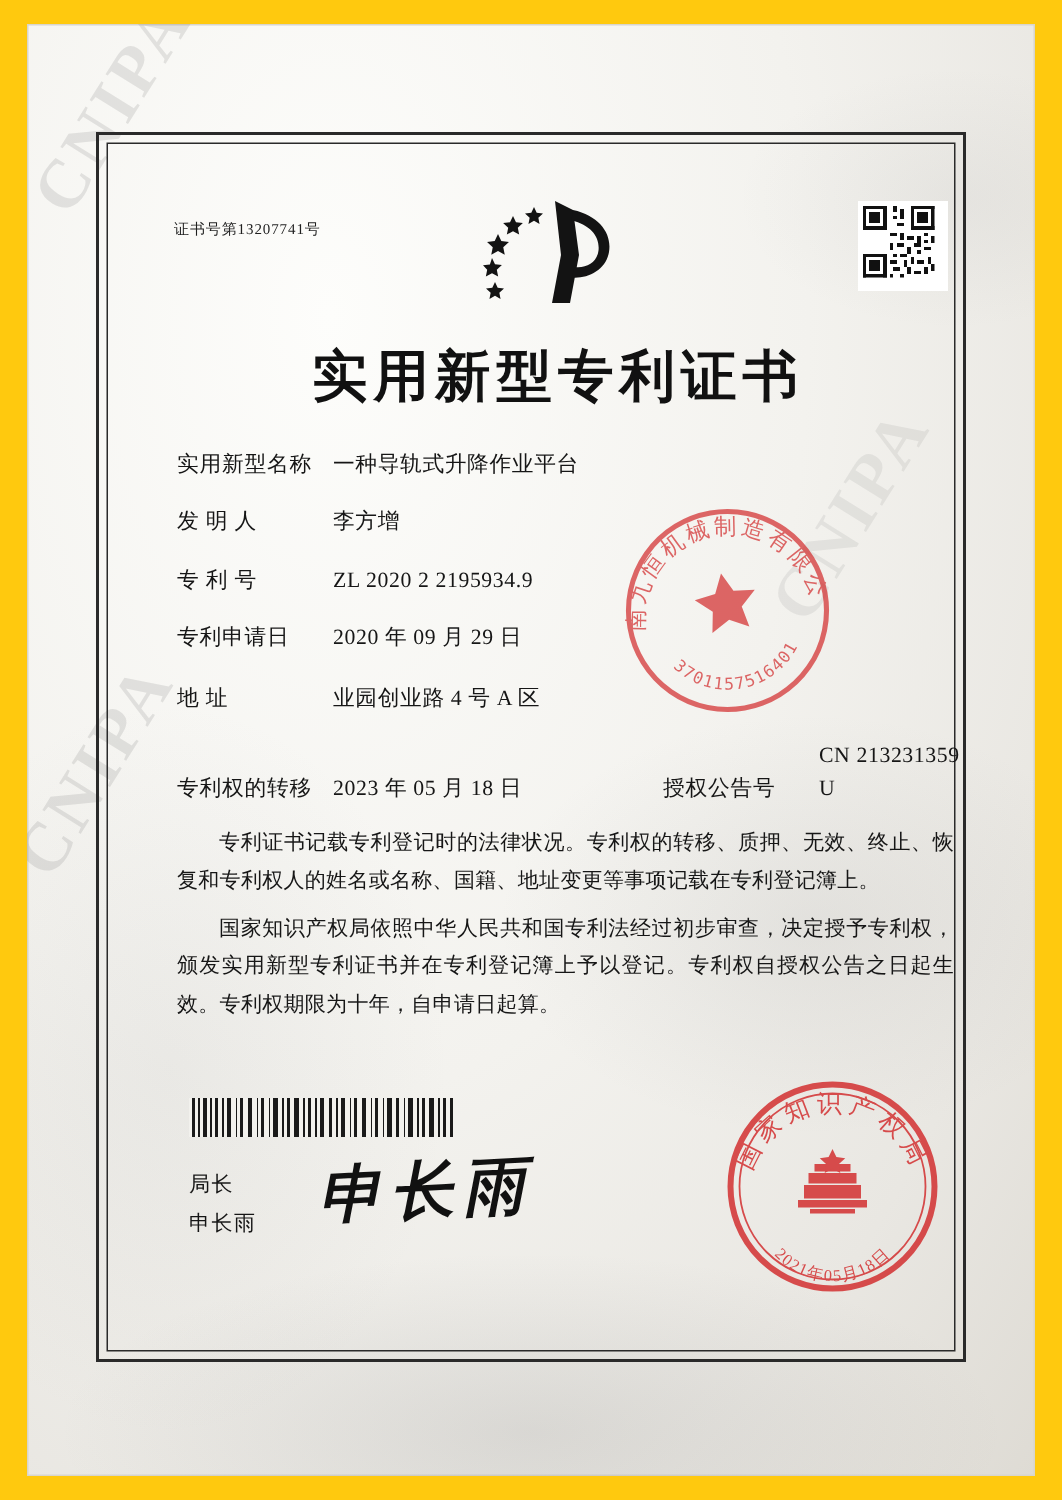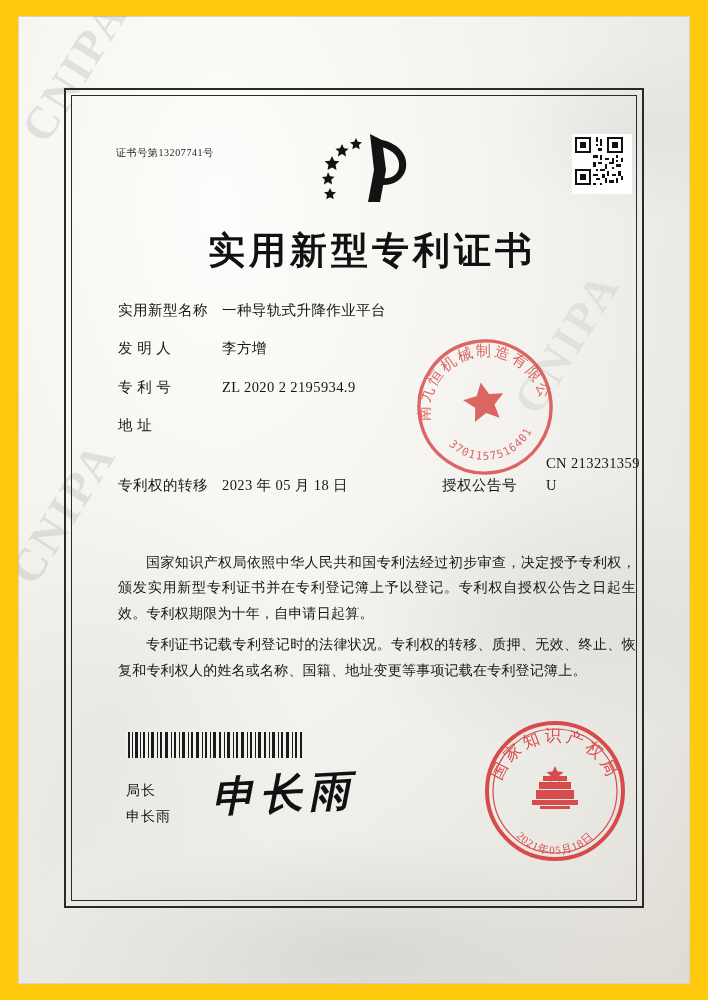--- a/index.html
+++ b/index.html
@@ -387,40 +387,45 @@
         <div class="frow">
           <div class="flabel spread">发 明 人</div>
           <div class="fvalue">李方增</div>
         </div>
 
         <div class="frow">
           <div class="flabel spread">专 利 号</div>
           <div class="fvalue">ZL 2020 2 2195934.9</div>
         </div>
 
+        <div class="frow">
+          <div class="flabel">专利申请日</div>
+          <div class="fvalue">2020 年 09 月 29 日</div>
+        </div>
 
 
         <div class="frow">
           <div class="flabel spread">地        址</div>
           <div class="fvalue">
+            <span class="cont">业园创业路 4 号 A 区</span>
           </div>
         </div>
 
         <div class="frow two">
           <div class="flabel">专利权的转移</div>
           <div class="fvalue col1">2023 年 05 月 18 日</div>
           <div class="col2-label">授权公告号</div>
           <div class="fvalue">CN 213231359 U</div>
         </div>
 
       </div>
 
       <div id="paras">
+        <p>专利证书记载专利登记时的法律状况。专利权的转移、质押、无效、终止、恢复和专利权人的姓名或名称、国籍、地址变更等事项记载在专利登记簿上。</p>
         <p>国家知识产权局依照中华人民共和国专利法经过初步审查，决定授予专利权，颁发实用新型专利证书并在专利登记簿上予以登记。专利权自授权公告之日起生效。专利权期限为十年，自申请日起算。</p>
-        <p>专利证书记载专利登记时的法律状况。专利权的转移、质押、无效、终止、恢复和专利权人的姓名或名称、国籍、地址变更等事项记载在专利登记簿上。</p>
       </div>
 
       <div id="barcode">
         <svg width="178" height="26" viewBox="0 0 178 26" xmlns="http://www.w3.org/2000/svg" shape-rendering="crispEdges">
           <rect width="178" height="26" fill="#f2f1ed"></rect>
           <g fill="#1a1a1a">
             <rect x="2" y="0" width="2" height="26"></rect>
               <rect x="6" y="0" width="1" height="26"></rect>
             <rect x="9" y="0" width="3" height="26"></rect>
               <rect x="14" y="0" width="1" height="26"></rect>

